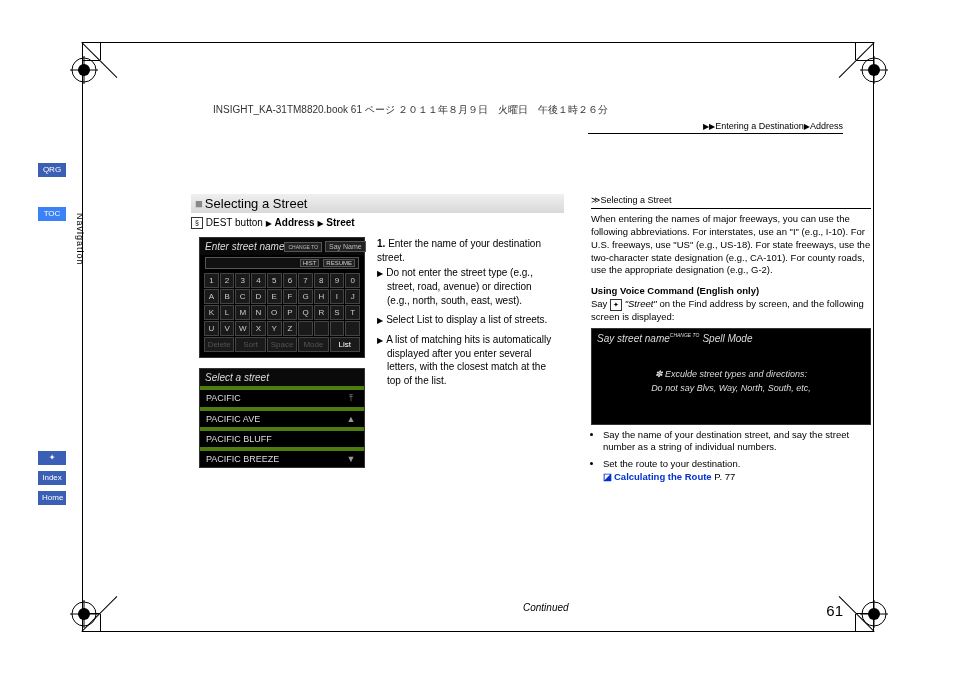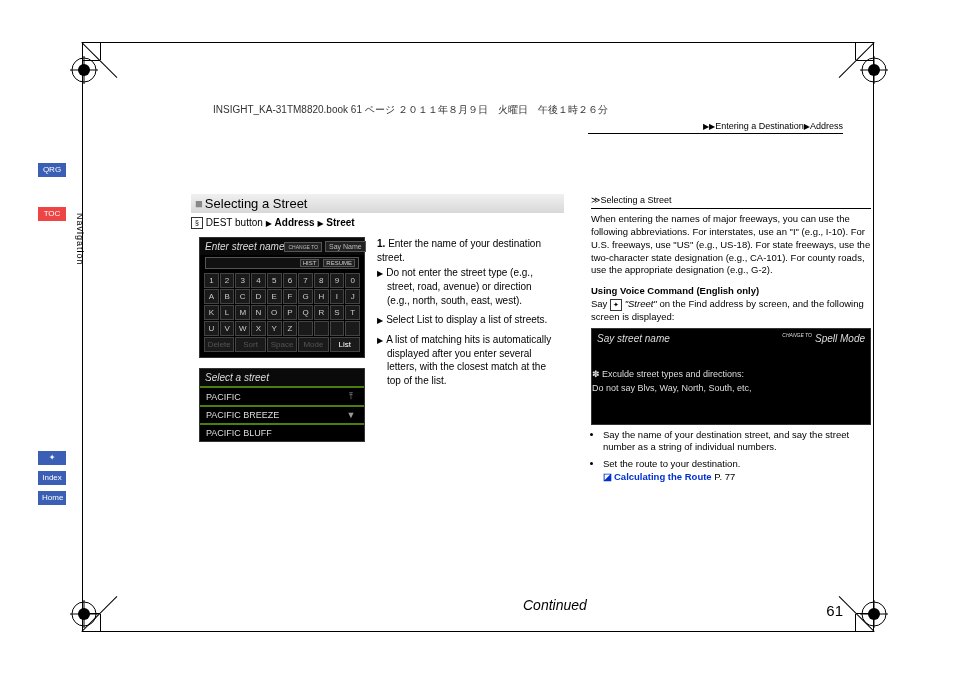--- a/index.html
+++ b/index.html
@@ -63,21 +63,21 @@
     display: block;
     margin-bottom: 6px;
     padding: 2px 4px;
     font-size: 8px;
     text-align: center;
     border-radius: 0;
     color: #fff;
     line-height: 10px;
   }
   .tab.qrg { background: #3a5fb5; }
-  .tab.toc { background: #ef4444; margin-top:30px;}
+  .tab.toc { background: #3b82f6; margin-top:30px;}
   .tab.voice { background: #3a5fb5; margin-top:230px;}
   .tab.index { background: #3a5fb5; }
   .tab.home { background: #3a5fb5; }
   .vnav {
     position: absolute;
     left: -8px;
     top: 170px;
     font-size: 9px;
     writing-mode: vertical-rl;
     text-orientation: mixed;
@@ -197,68 +197,69 @@
     font-size: 8px;
     display: flex;
     align-items: center;
     justify-content: center;
   }
   .key.wide { flex: 1.5; }
   .key.off { color: #555; }
   .listscreen .listrow {
     display: flex;
     justify-content: space-between;
-    align-items: flex-end;
-    border-top: 2px solid #4d7c0f;
+    align-items: flex-start;
+    border-top: 4px solid #4d7c0f;
     padding: 3px 6px;
     font-size: 9px;
     color: #ddd;
   }
   .listscreen .arrow {
     width: 14px;
     text-align: center;
     color: #999;
   }
   .voice-screen {
     background: #000;
     border: 1px solid #333;
     height: 95px;
     margin-top: 4px;
     font-size: 9px;
     color: #ddd;
     position:relative;
   }
   .voice-screen .titlebar2 {
     display:flex;
-    justify-content:space-between;
+    justify-content:flex-start;
     padding:3px 5px;
     font-style: italic;
     font-size:10px;
     white-space: nowrap;
   }
   .voice-screen .msg {
     position: absolute;
     top: 38px;
     left: 0;
     right: 0;
-    text-align: left;
+    text-align: center;
     line-height: 1.6;
+    font-style: italic;
   }
   .mid-col .sub {
     padding-left: 10px;
     text-indent: -10px;
     margin: 2px 0 6px 0;
   }
   .mid-col .tri { font-size: 8px; margin-right:3px;}
   .continued {
     position: absolute;
     left: 440px;
     bottom: 18px;
     font-style: italic;
-    font-size: 14px;
+    font-size: 10px;
   }
   .pagenum {
     position: absolute;
     right: 30px;
     bottom: 12px;
     font-size: 15px;
     margin-top: 28px;
   }
   .cropcorner {
     position:absolute;
@@ -450,26 +451,30 @@
 
         <div class="screen listscreen">
           <div class="titlebar">
               <span>Select a street</span>
             </div>
           <div class="listrow">
               <span>PACIFIC</span>
               <span class="arrow">⤒</span>
             </div>
           <div class="listrow">
-              <span>PACIFIC BREEZE</span>
-              <span class="arrow">▼</span>
+              <span>PACIFIC AVE</span>
+              <span class="arrow">▲</span>
             </div>
           <div class="listrow">
               <span>PACIFIC BLUFF</span>
               <span class="arrow"></span>
+            </div>
+          <div class="listrow">
+              <span>PACIFIC BREEZE</span>
+              <span class="arrow">▼</span>
             </div>
         </div>
       </div>
 
       <div class="mid-col">
         <div><b>1.</b> <span>Enter the name of your destination street.</span></div>
         <div class="sub"><span class="tri">▶</span><span>Do not enter the street type (e.g., street, road, avenue) or direction (e.g., north, south, east, west).</span></div>
         <div class="sub"><span class="tri">▶</span><span>Select </span><span>List</span><span> to display a list of streets.</span></div>
         <div class="sub"><span class="tri">▶</span><span>A list of matching hits is automatically displayed after you enter several letters, with the closest match at the top of the list.</span></div>
       </div>

